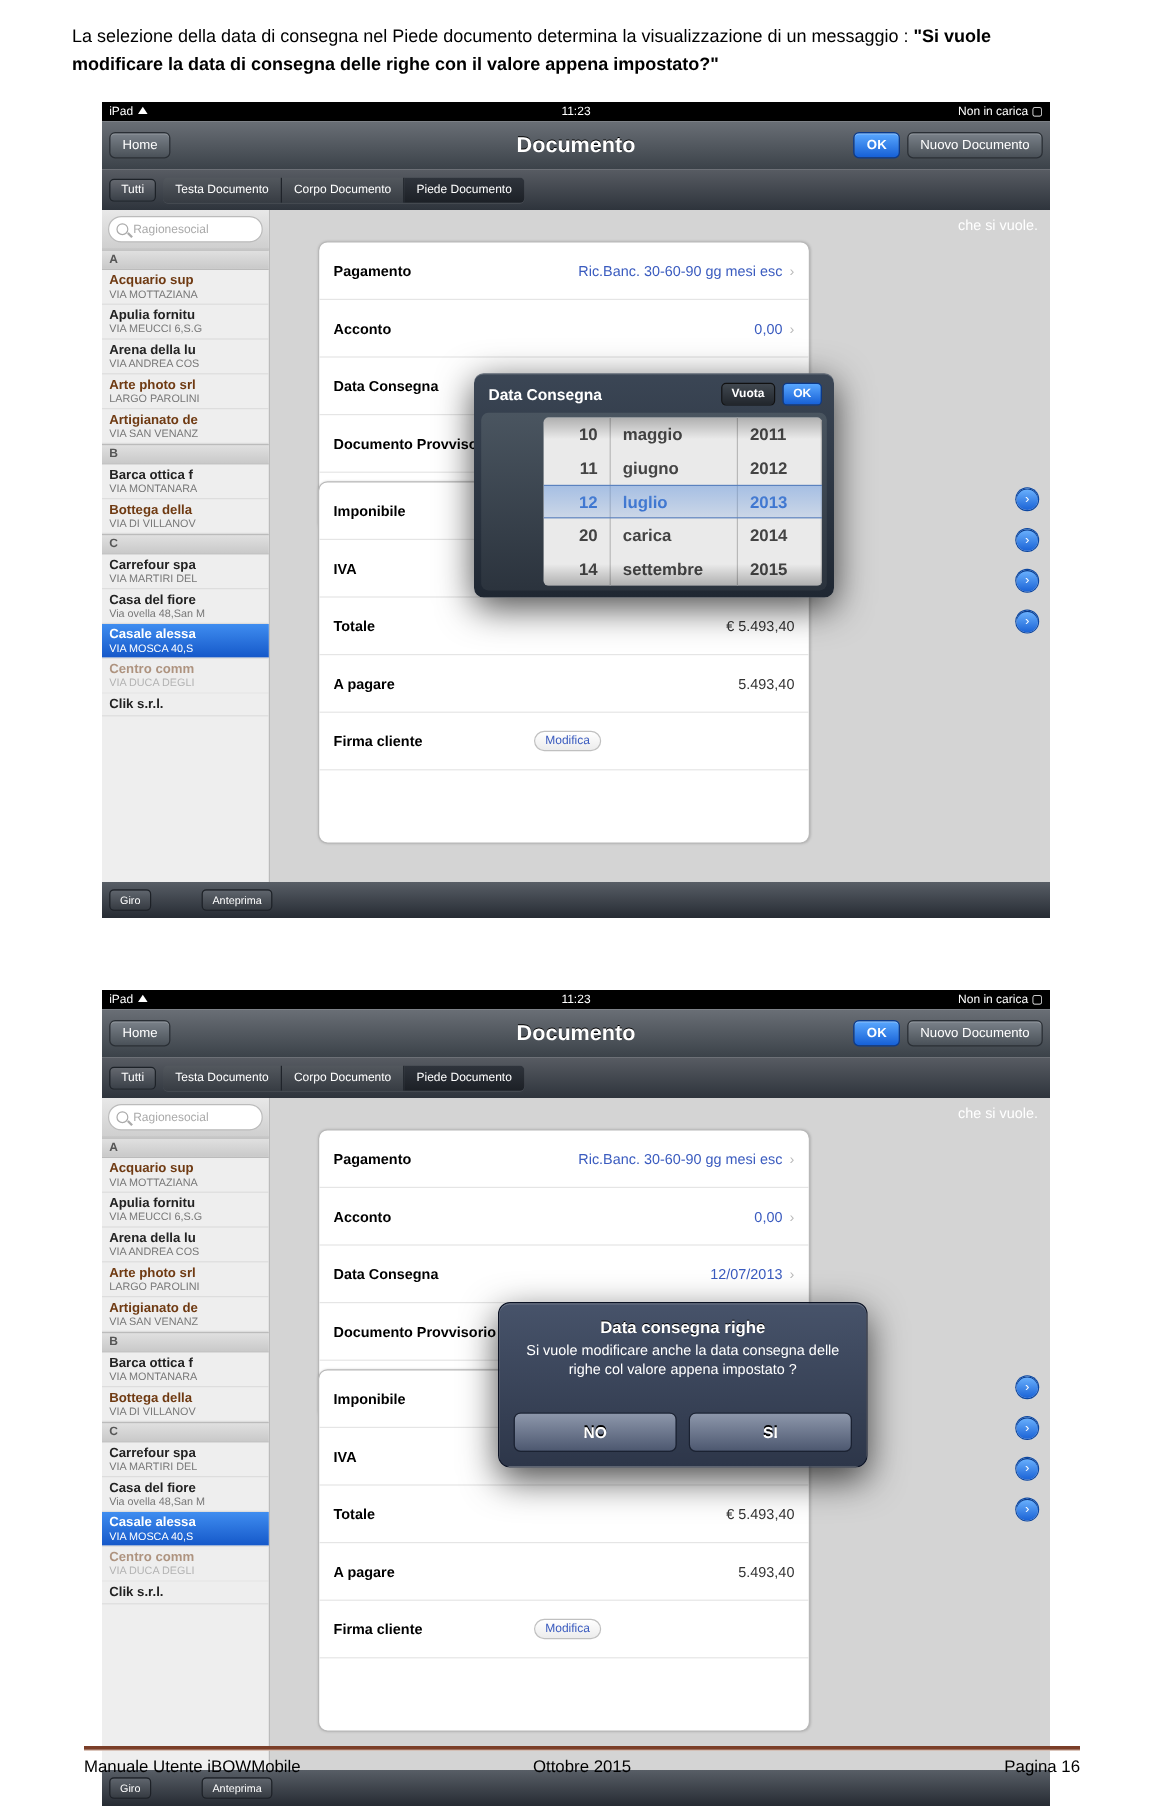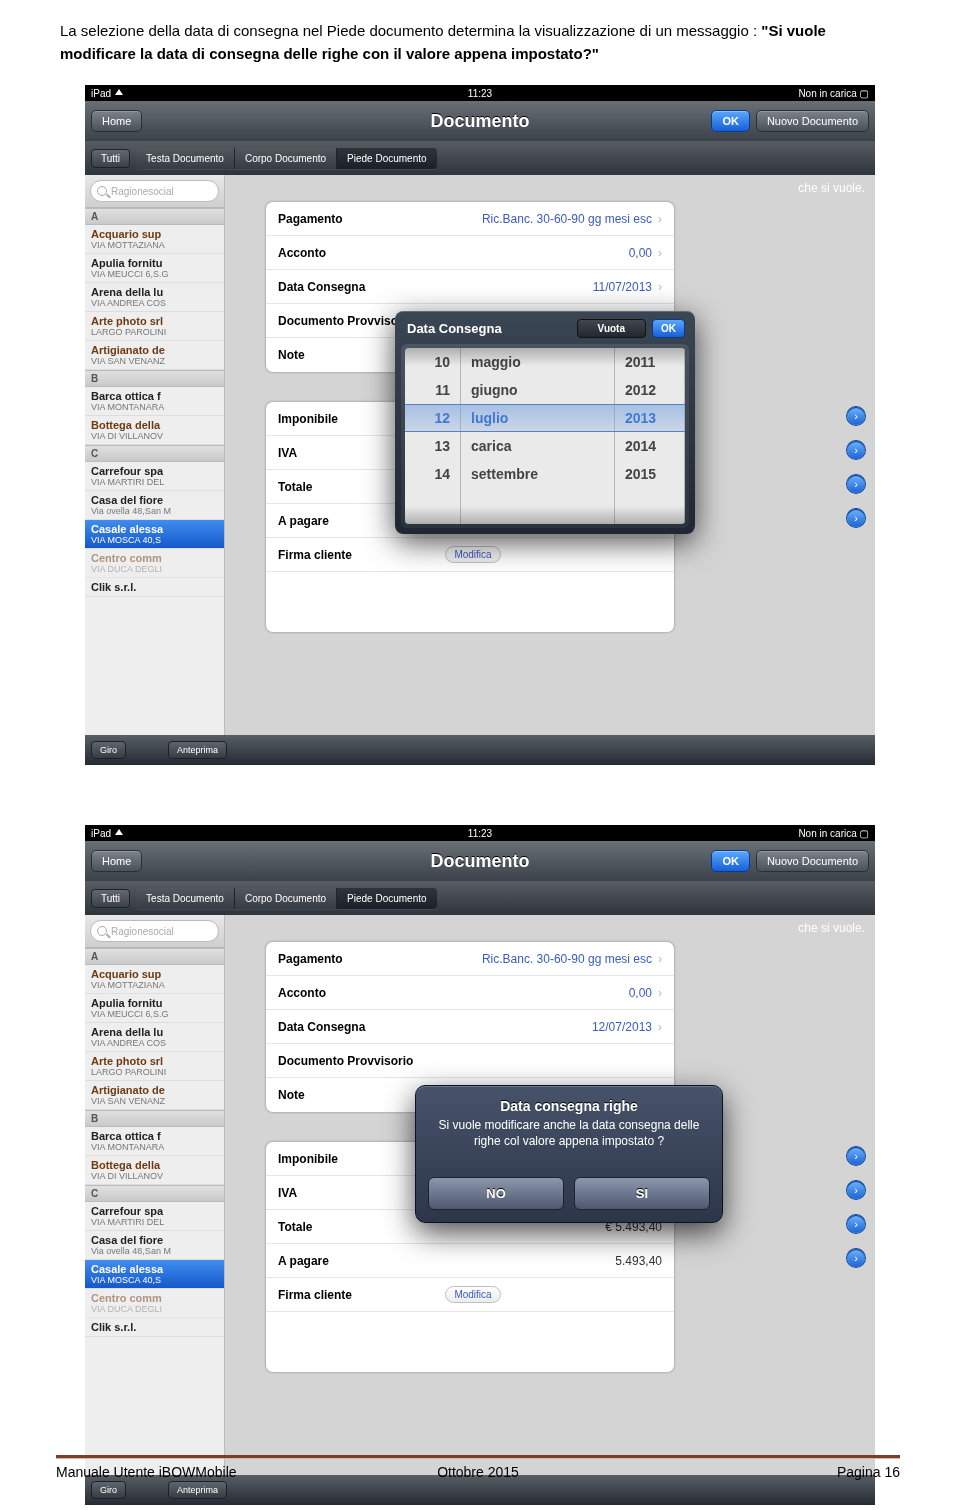--- a/index.html
+++ b/index.html
@@ -47,59 +47,59 @@
   .cell .t1 { font-weight:bold; color:#6f3a12; white-space:nowrap; overflow:hidden; }
   .cell.alt .t1 { color:#222; }
   .cell .t2 { font-size:9px; color:#777; white-space:nowrap; overflow:hidden; }
   .cell.sel { background:linear-gradient(#3f8df0,#1558c9); }
   .cell.sel .t1, .cell.sel .t2 { color:#fff; }
   .cell.dim { opacity:.5; }
 
   .panel { position:absolute; top:0; left:140px; right:0; bottom:0; background:#d4d4d4; }
   .backdrop { position:absolute; left:0; right:0; top:0; color:#fff; font-size:12px; padding:6px 10px; }
   .whitebox { position:absolute; left:40px; right:200px; top:26px; background:#fff; border:1px solid #b8b8b8; border-radius:8px; box-shadow:0 0 2px rgba(0,0,0,.15); overflow:hidden; }
-  .row { display:flex; align-items:center; height:34px; border-bottom:1px solid #e5e5e5; padding:0 12px; font-size:12px; }
+  .row { display:flex; align-items:center; height:48px; border-bottom:1px solid #e5e5e5; padding:0 12px; font-size:12px; }
   .row:last-child { border-bottom:none; }
   .row .lab { font-weight:bold; flex:1; }
   .row .val { color:#3a5bbf; }
   .row .chev { color:#bbb; margin-left:6px; }
   .modifica { display:inline-block; border:1px solid #c0c0c0; border-radius:10px; color:#3a5bbf; font-size:10px; padding:2px 8px; background:linear-gradient(#fff,#ececec); margin-left:6px; }
 
   .arrowcircle { position:absolute; right:10px; width:18px; height:18px; border-radius:50%; background:linear-gradient(#6db4ff,#1b63d6); display:flex; align-items:center; justify-content:center; color:#fff; font-size:11px; box-shadow:0 1px 0 #0a3a8a inset, 0 0 0 1px #0d47a1; }
 
   .botbar { height:30px; background:linear-gradient(#585e66,#262b33); display:flex; align-items:center; padding:0 6px; gap:6px; }
   .smallbtn { background:linear-gradient(#5f656d,#363b42); border:1px solid #1d2127; border-radius:4px; color:#fff; font-size:9px; padding:3px 8px; }
 
   
   .popover { position:absolute; width:300px; left:170px; top:136px; background:linear-gradient(#3b4655,#1f2732); border-radius:8px; box-shadow:0 8px 30px rgba(0,0,0,.7), inset 0 1px 0 rgba(255,255,255,.2); padding:6px; }
   .popover .hdr { display:flex; align-items:center; color:#fff; font-size:13px; font-weight:bold; padding:2px 4px 6px 6px; gap:6px; }
   .popover .hdr .sp { flex:1; }
-  .btn-dark { background:linear-gradient(#40474f,#22272d); color:#fff; border:1px solid #111; border-radius:4px; padding:3px 20px; font-size:10px; }
+  .btn-dark { background:linear-gradient(#40474f,#22272d); color:#fff; border:1px solid #111; border-radius:4px; padding:3px 8px; font-size:10px; }
   .btn-blue2 { background:linear-gradient(#59a7ff,#1660d6); border:1px solid #0c3a8a; color:#fff; border-radius:4px; padding:3px 8px; font-size:10px; font-weight:bold; }
   .wheelwrap { background:linear-gradient(#4a5560,#2b333d); border-radius:6px; padding:4px; }
-  .wheel { display:flex; height:176px; background:#eaeaea; border-radius:4px; overflow:hidden; position:relative; }
+  .wheel { display:flex; height:140px; background:#eaeaea; border-radius:4px; overflow:hidden; position:relative;margin-left:48px; }
   .col { flex:0 0 auto; border-right:1px solid #b8b8b8; display:flex; flex-direction:column; }
   .col:last-child { border-right:none; }
   .col.day { width:56px; text-align:right; }
   .col.month { flex:1; }
   .col.year { width:70px; }
   .slot { height:28px; line-height:28px; padding:0 10px; font-size:14px; color:#444; font-weight:bold; }
   .slot.sel { color:#2462c9; }
   .wheel .hl { position:absolute; left:0; right:0; top:56px; height:28px; background:linear-gradient(rgba(111,156,222,.55),rgba(111,156,222,.25)); border-top:1px solid #5b82bf; border-bottom:1px solid #5b82bf; pointer-events:none; }
   .wheel .shade-top { position:absolute; left:0; right:0; top:0; height:18px; background:linear-gradient(rgba(0,0,0,.25),transparent); pointer-events:none; }
   .wheel .shade-bot { position:absolute; left:0; right:0; bottom:0; height:18px; background:linear-gradient(transparent,rgba(0,0,0,.25)); pointer-events:none; }
 
   
   .alert { position:absolute; width:308px; left:190px; top:170px; background:linear-gradient(#47536a,#2d3649); border-radius:10px; border:1px solid #0b1224; box-shadow:0 10px 30px rgba(0,0,0,.7), inset 0 1px 0 rgba(255,255,255,.2); padding:12px; color:#fff; text-align:center; }
   .alert .atitle { font-size:14px; font-weight:bold; margin-bottom:4px; text-shadow:0 -1px 0 #000; }
   .alert .amsg { font-size:12px; line-height:1.3; margin-bottom:28px; }
   .alert .abtns { display:flex; gap:10px; }
   .alert .ab { flex:1; background:linear-gradient(#8d97ab,#4d5870); border:1px solid #1b2232; border-radius:6px; padding:8px 0; font-weight:bold; font-size:13px; color:#fff; text-shadow:0 -1px 0 #000; }
 
-  .footerwrap { position:absolute; left:56px; right:60px; bottom:30px; }
+  .footerwrap { position:absolute; left:70px; right:60px; bottom:30px; }
   .hr { height:3px; background:#7b3e28; margin-bottom:6px; box-shadow:0 1px 0 #d3b9ac; }
   .footer { display:flex; font-size:14px; }
   .footer .f1 { flex:1; }
   .footer .f2 { flex:1; text-align:center; }
   .footer .f3 { flex:1; text-align:right; }
 </style>
 </head>
 <body>
 
 <p class="intro">
@@ -254,21 +254,21 @@
           <span class="sp"></span>
           <span class="btn-dark">Vuota</span>
           <span class="btn-blue2">OK</span>
         </div>
         <div class="wheelwrap">
           <div class="wheel">
             <div class="col day">
               <div class="slot">10</div>
               <div class="slot">11</div>
               <div class="slot sel">12</div>
-              <div class="slot">13</div>
+              <div class="slot">20</div>
               <div class="slot">14</div>
             </div>
             <div class="col month">
               <div class="slot">maggio</div>
               <div class="slot">giugno</div>
               <div class="slot sel">luglio</div>
               <div class="slot">carica</div>
               <div class="slot">settembre</div>
             </div>
             <div class="col year">

